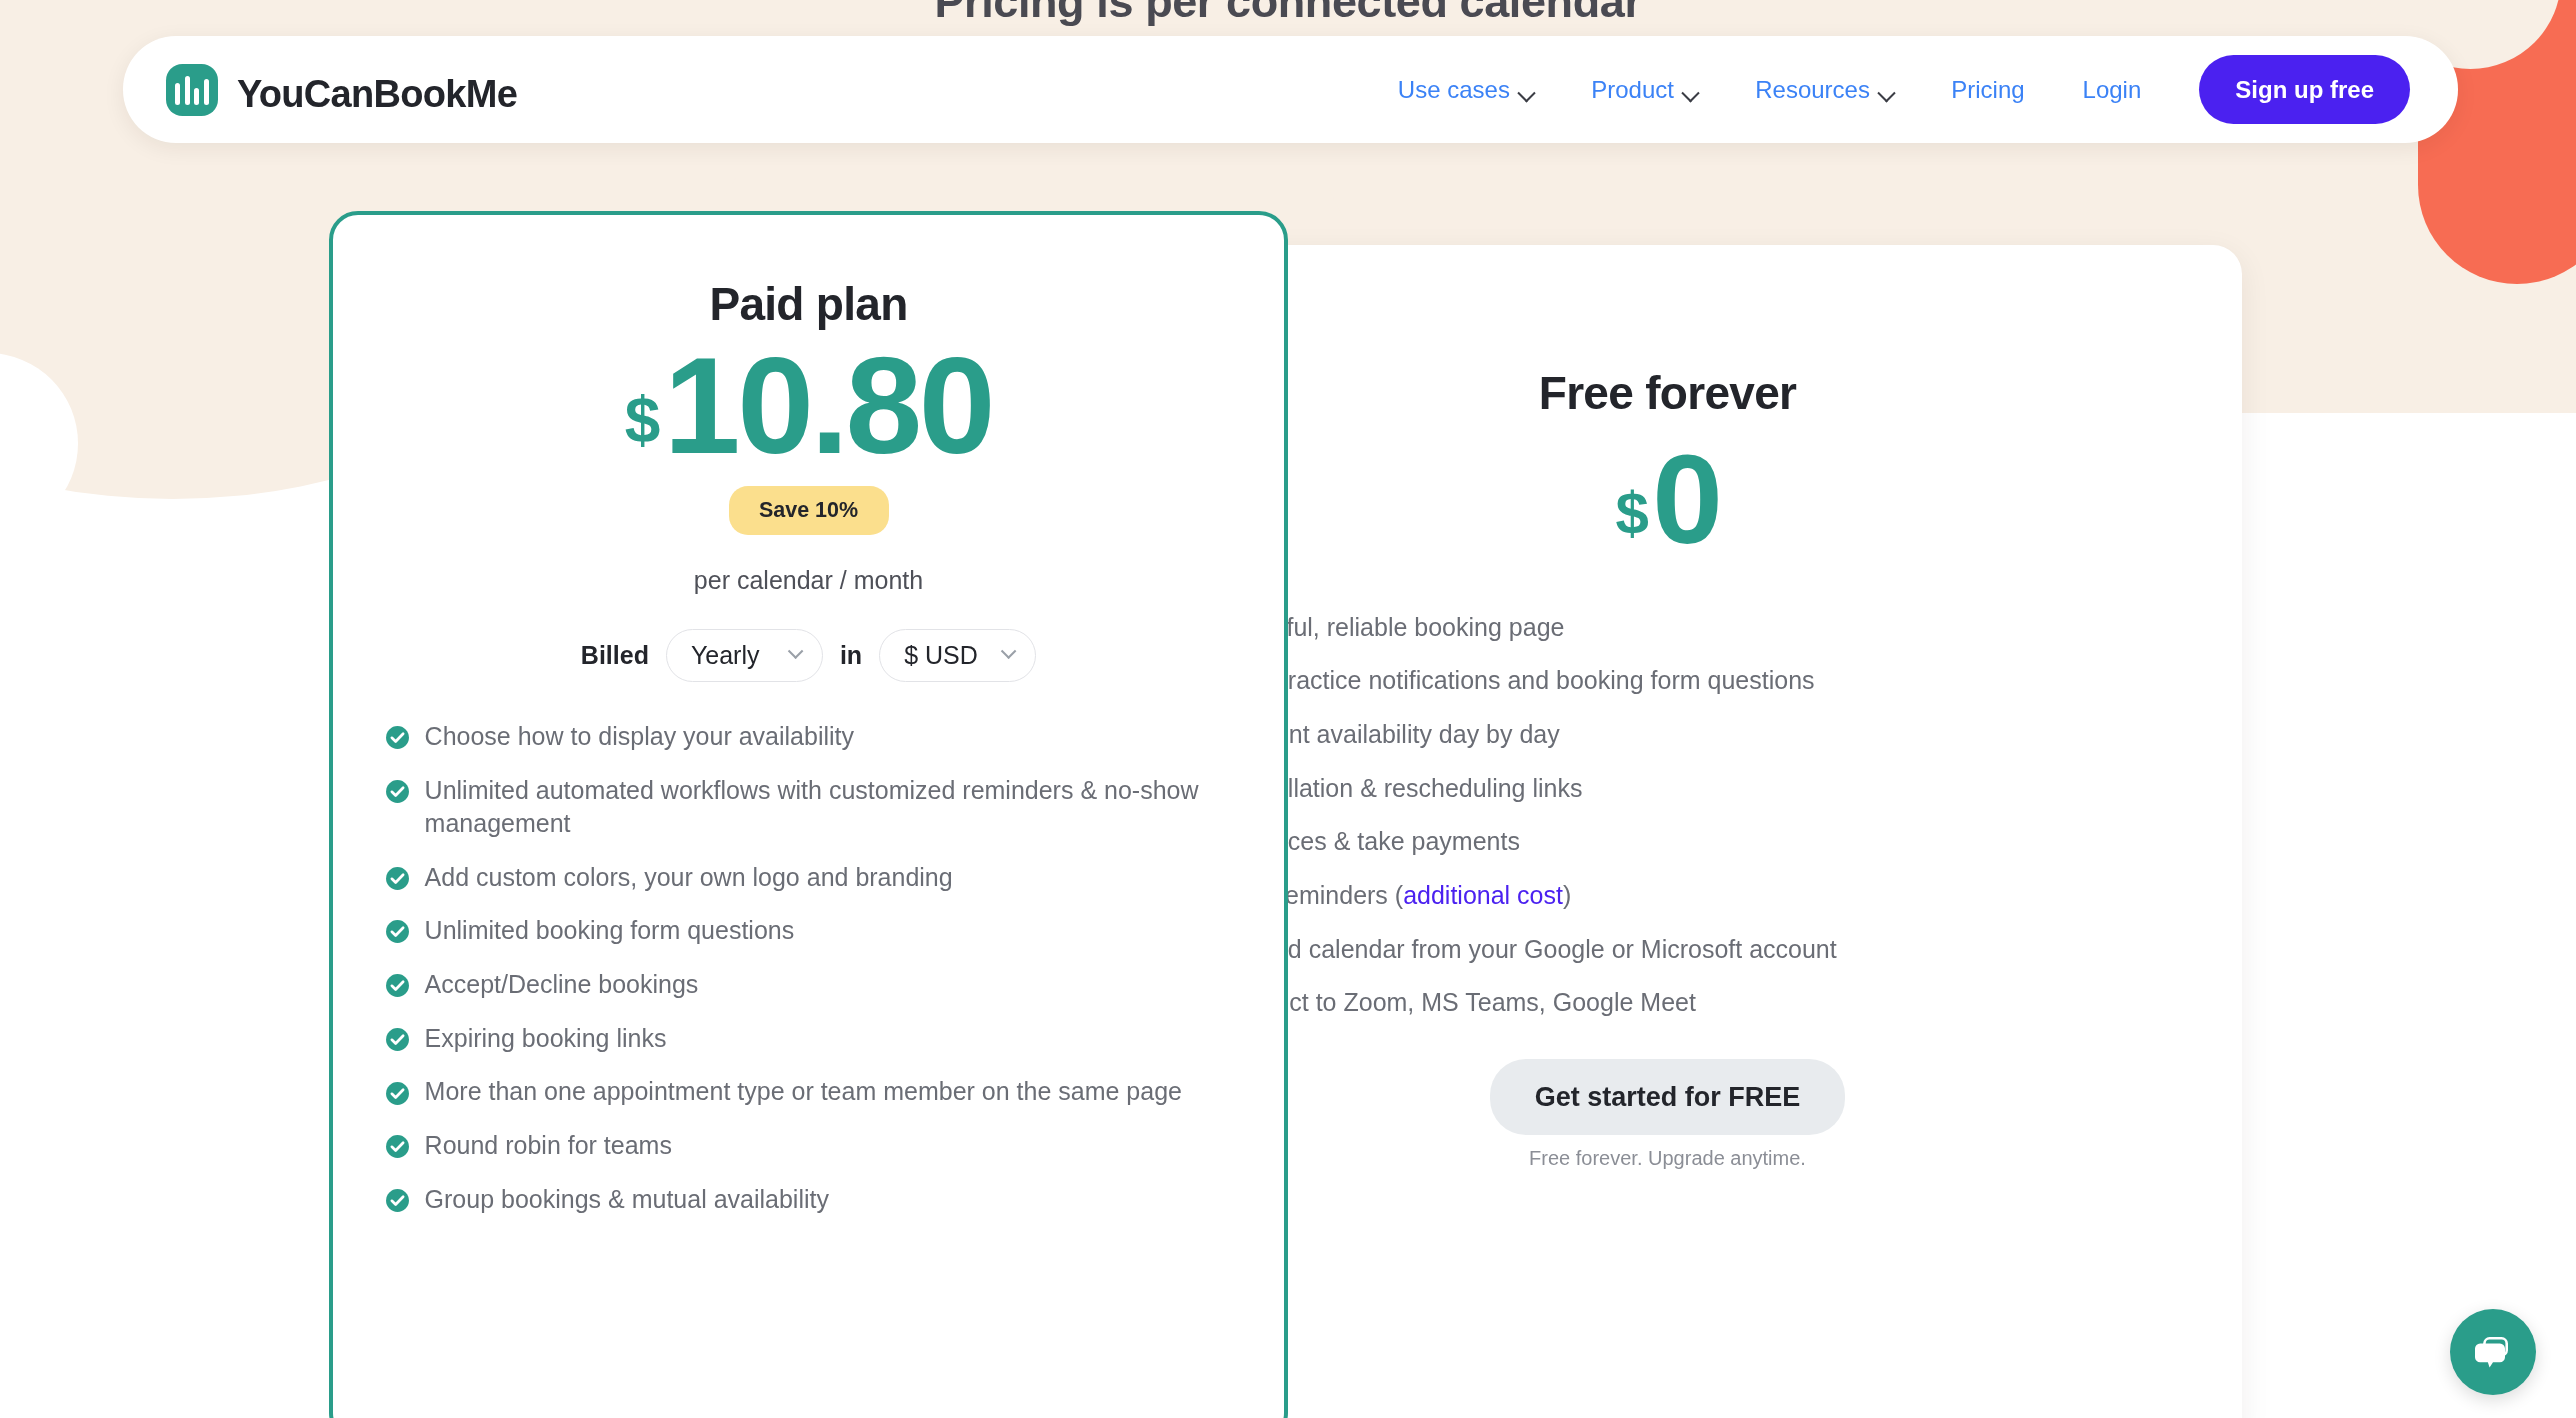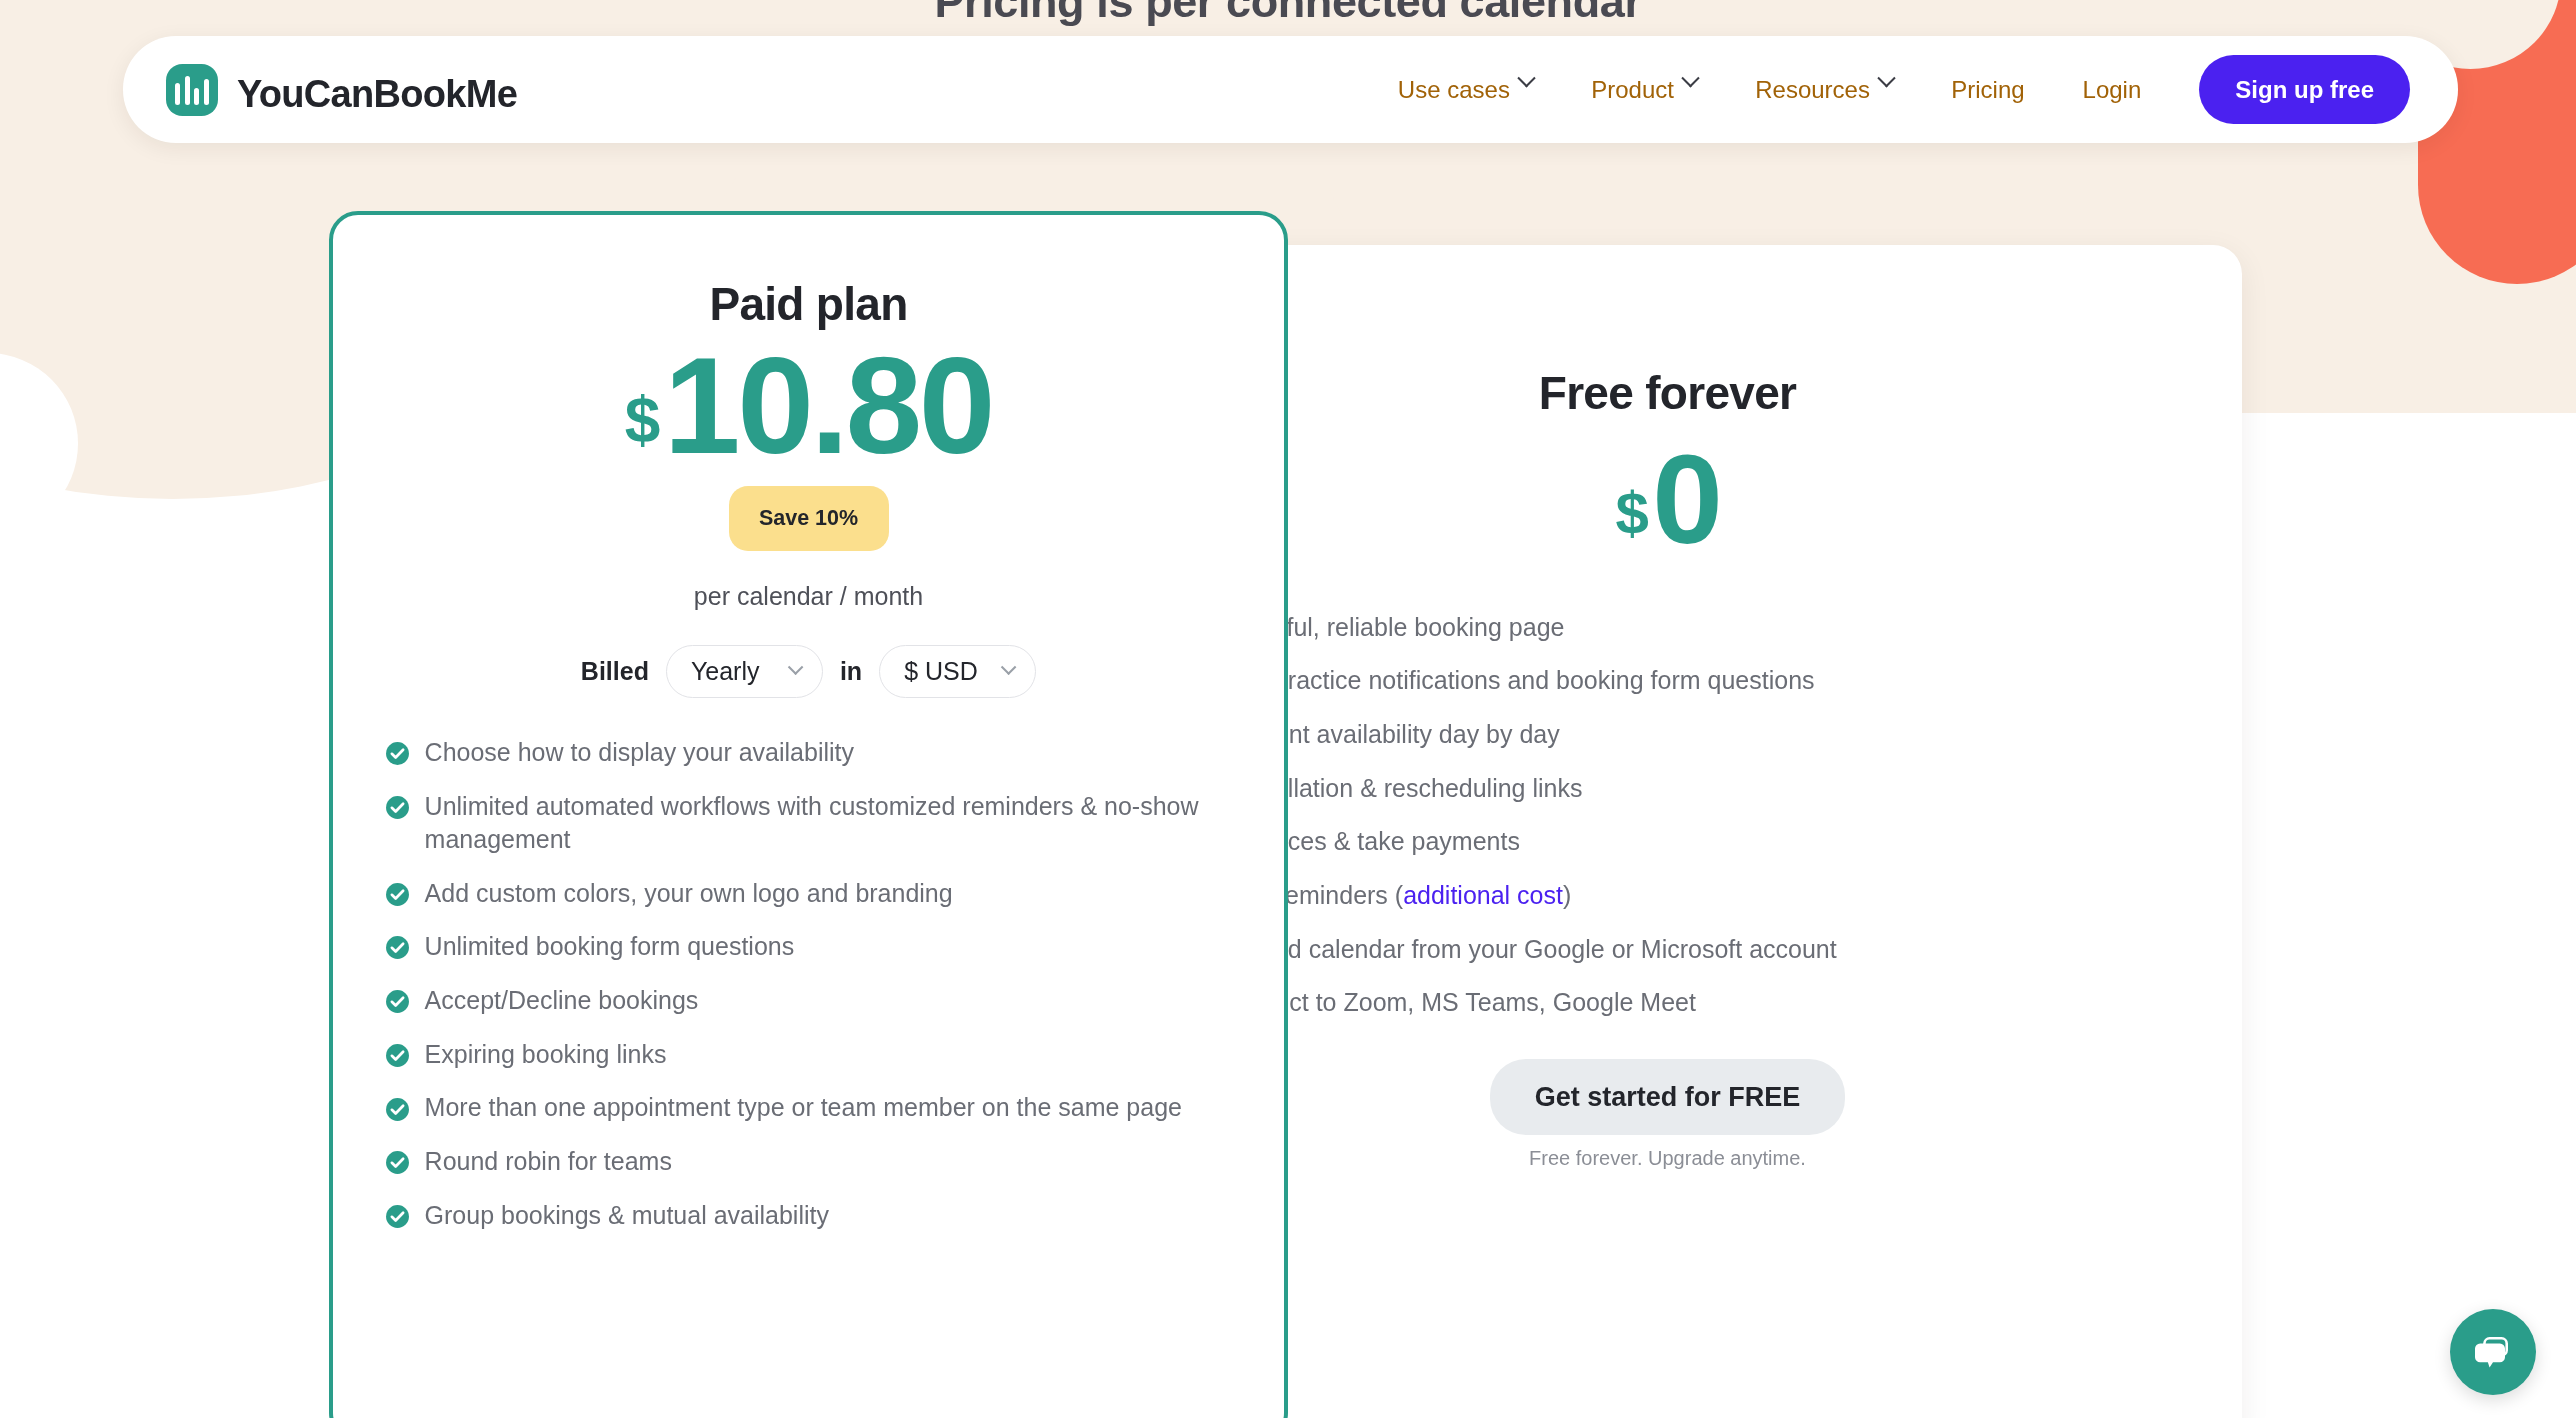--- a/index.html
+++ b/index.html
@@ -153,25 +153,25 @@
 
   .nav {
     margin-left: auto;
     display: flex;
     align-items: center;
     gap: 0px;
   }
 
   .nav-item {
     display: flex;
-    align-items: flex-start;
+    align-items: flex-end;
     gap: 10.3px;
     padding: 0 29px;
     font-size: 24px;
-    color: #a16207;
+    color: #3b82f6;
     cursor: pointer;
     white-space: nowrap;
   }
 
   .caret {
     display: inline-block;
     width: 13px;
     height: 13px;
     border-right: 2.6px solid #3b3d45;
     border-bottom: 2.6px solid #3b3d45;
@@ -259,21 +259,21 @@
 
   #save-badge {
     display: block;
     margin: 12px auto 0 auto;
     width: 160px;
     background: #fbdf8d;
     color: #23252b;
     font-size: 21.5px;
     font-weight: 700;
     text-align: center;
-    padding: 20px 0;
+    padding: 12px 0;
     border-radius: 19px;
     border: none;
     font-family: inherit;
     cursor: pointer;
   }
 
   #price-period {
     text-align: center;
     font-size: 25px;
     color: #4e5058;

